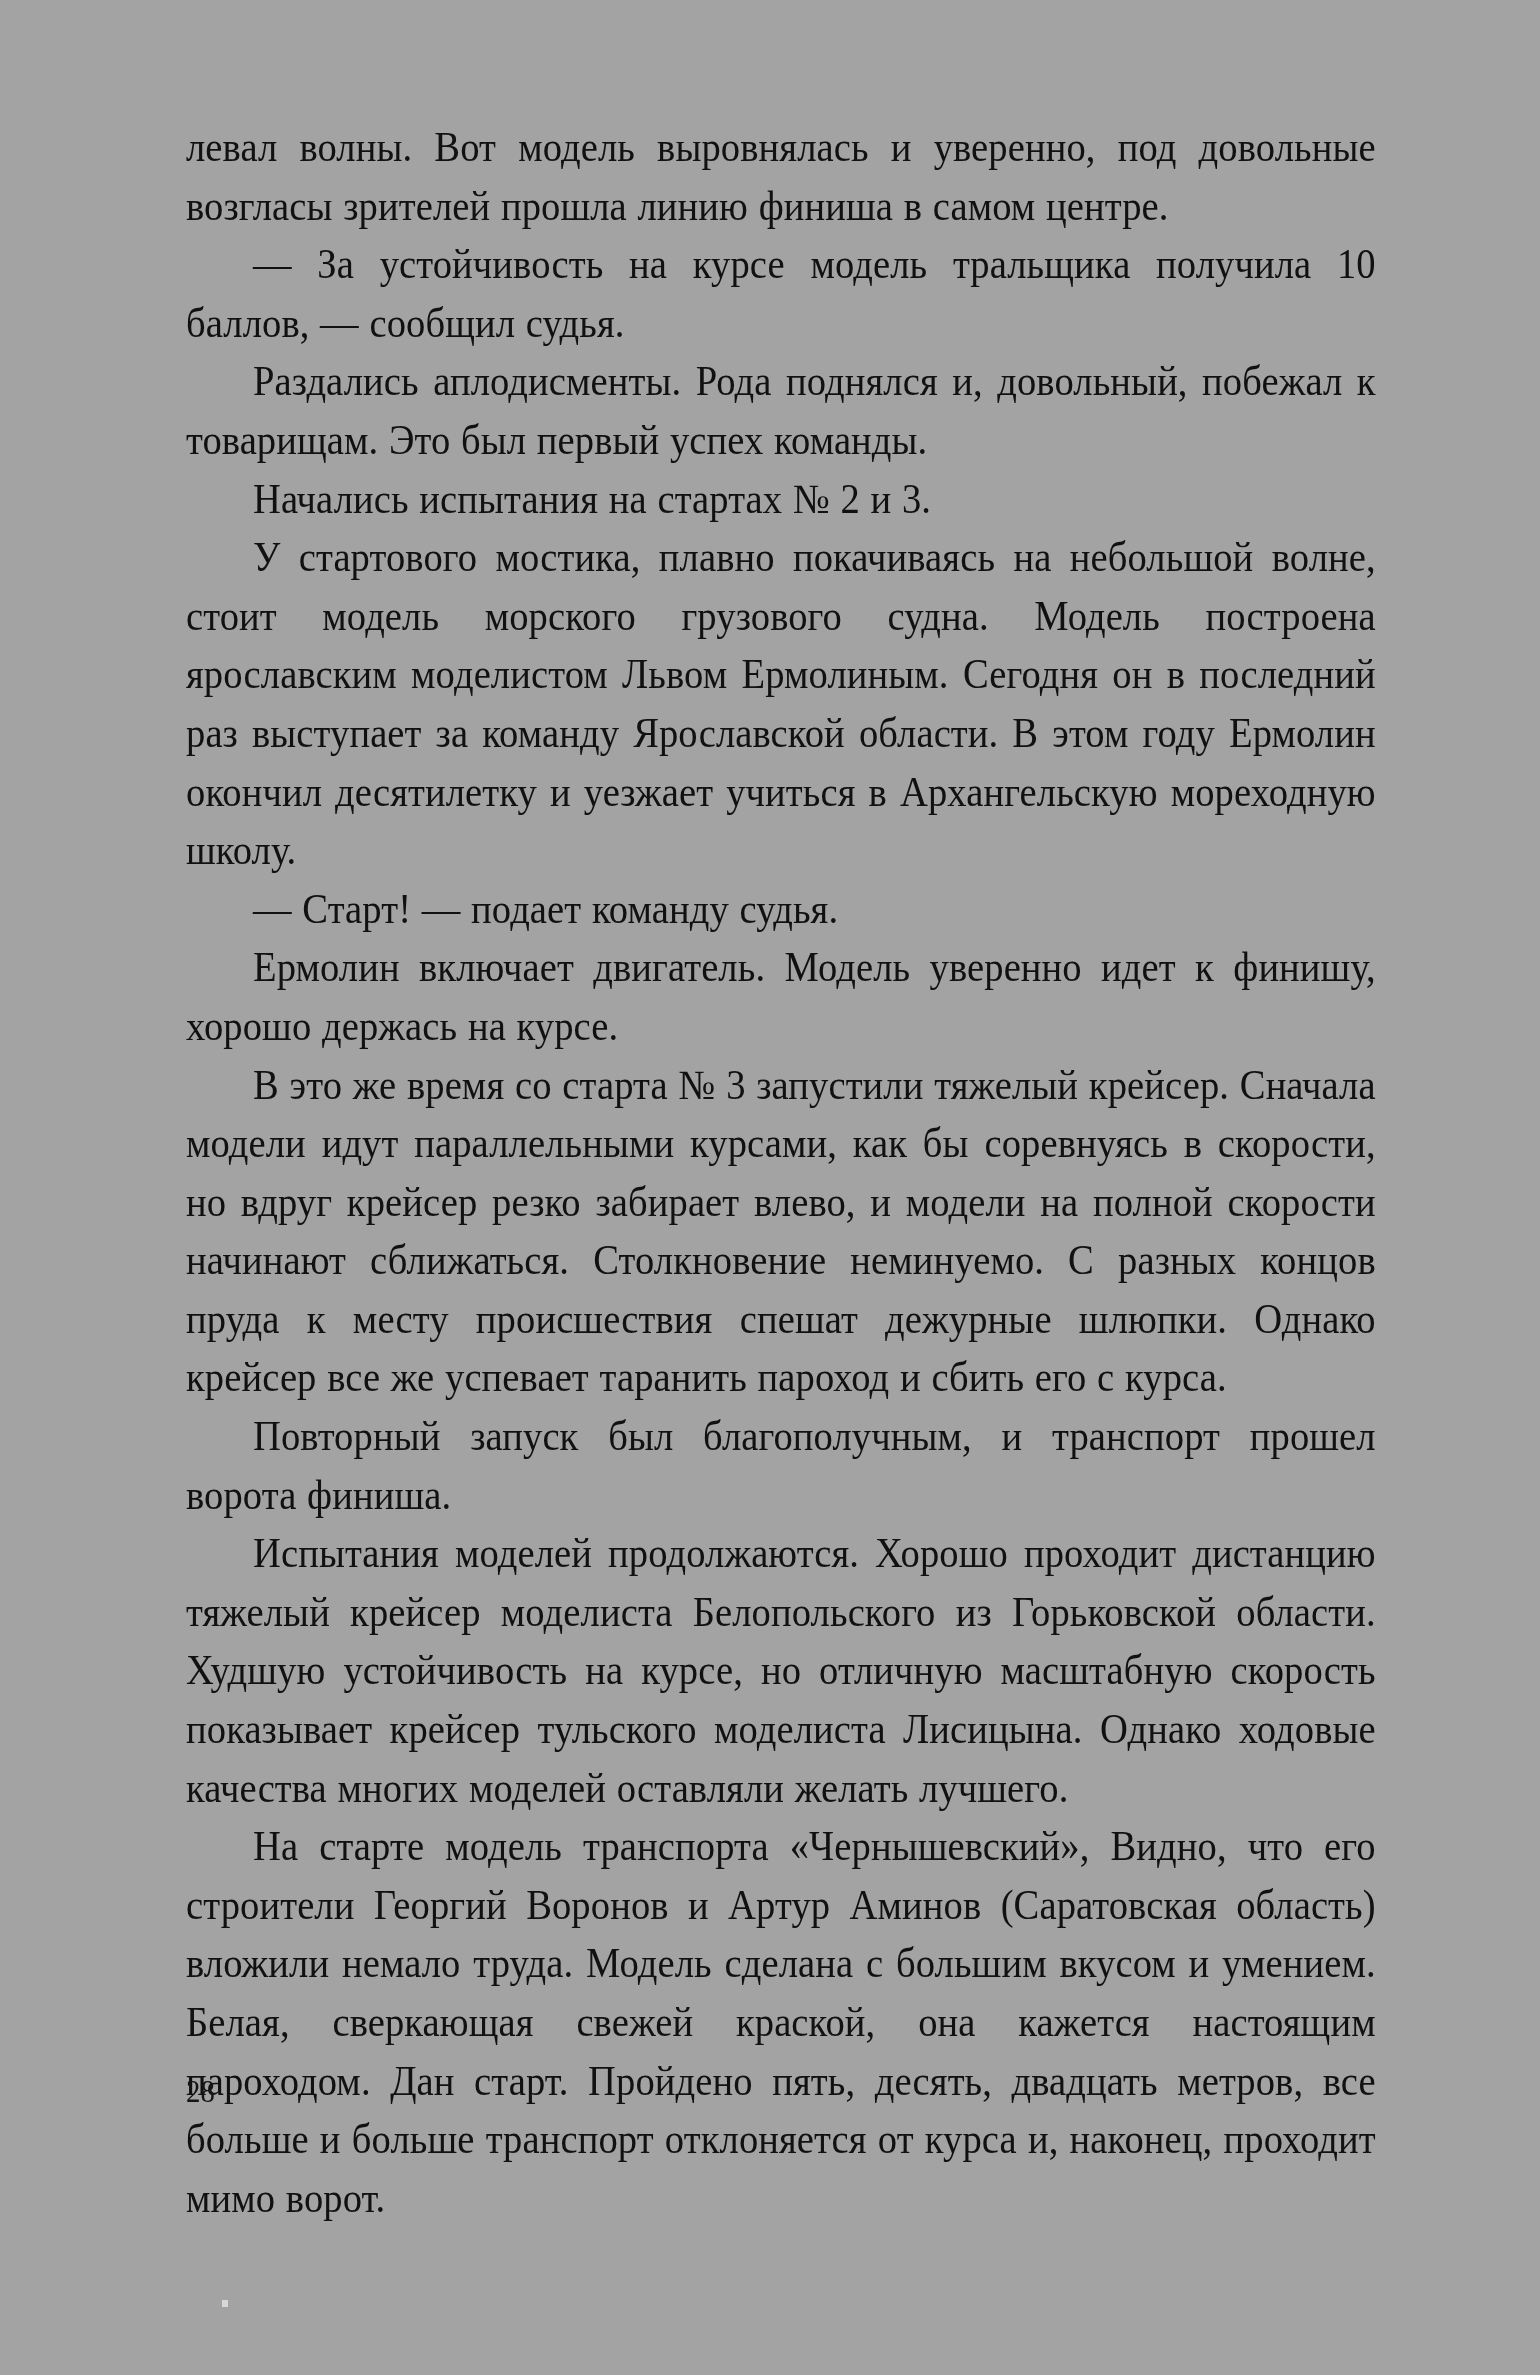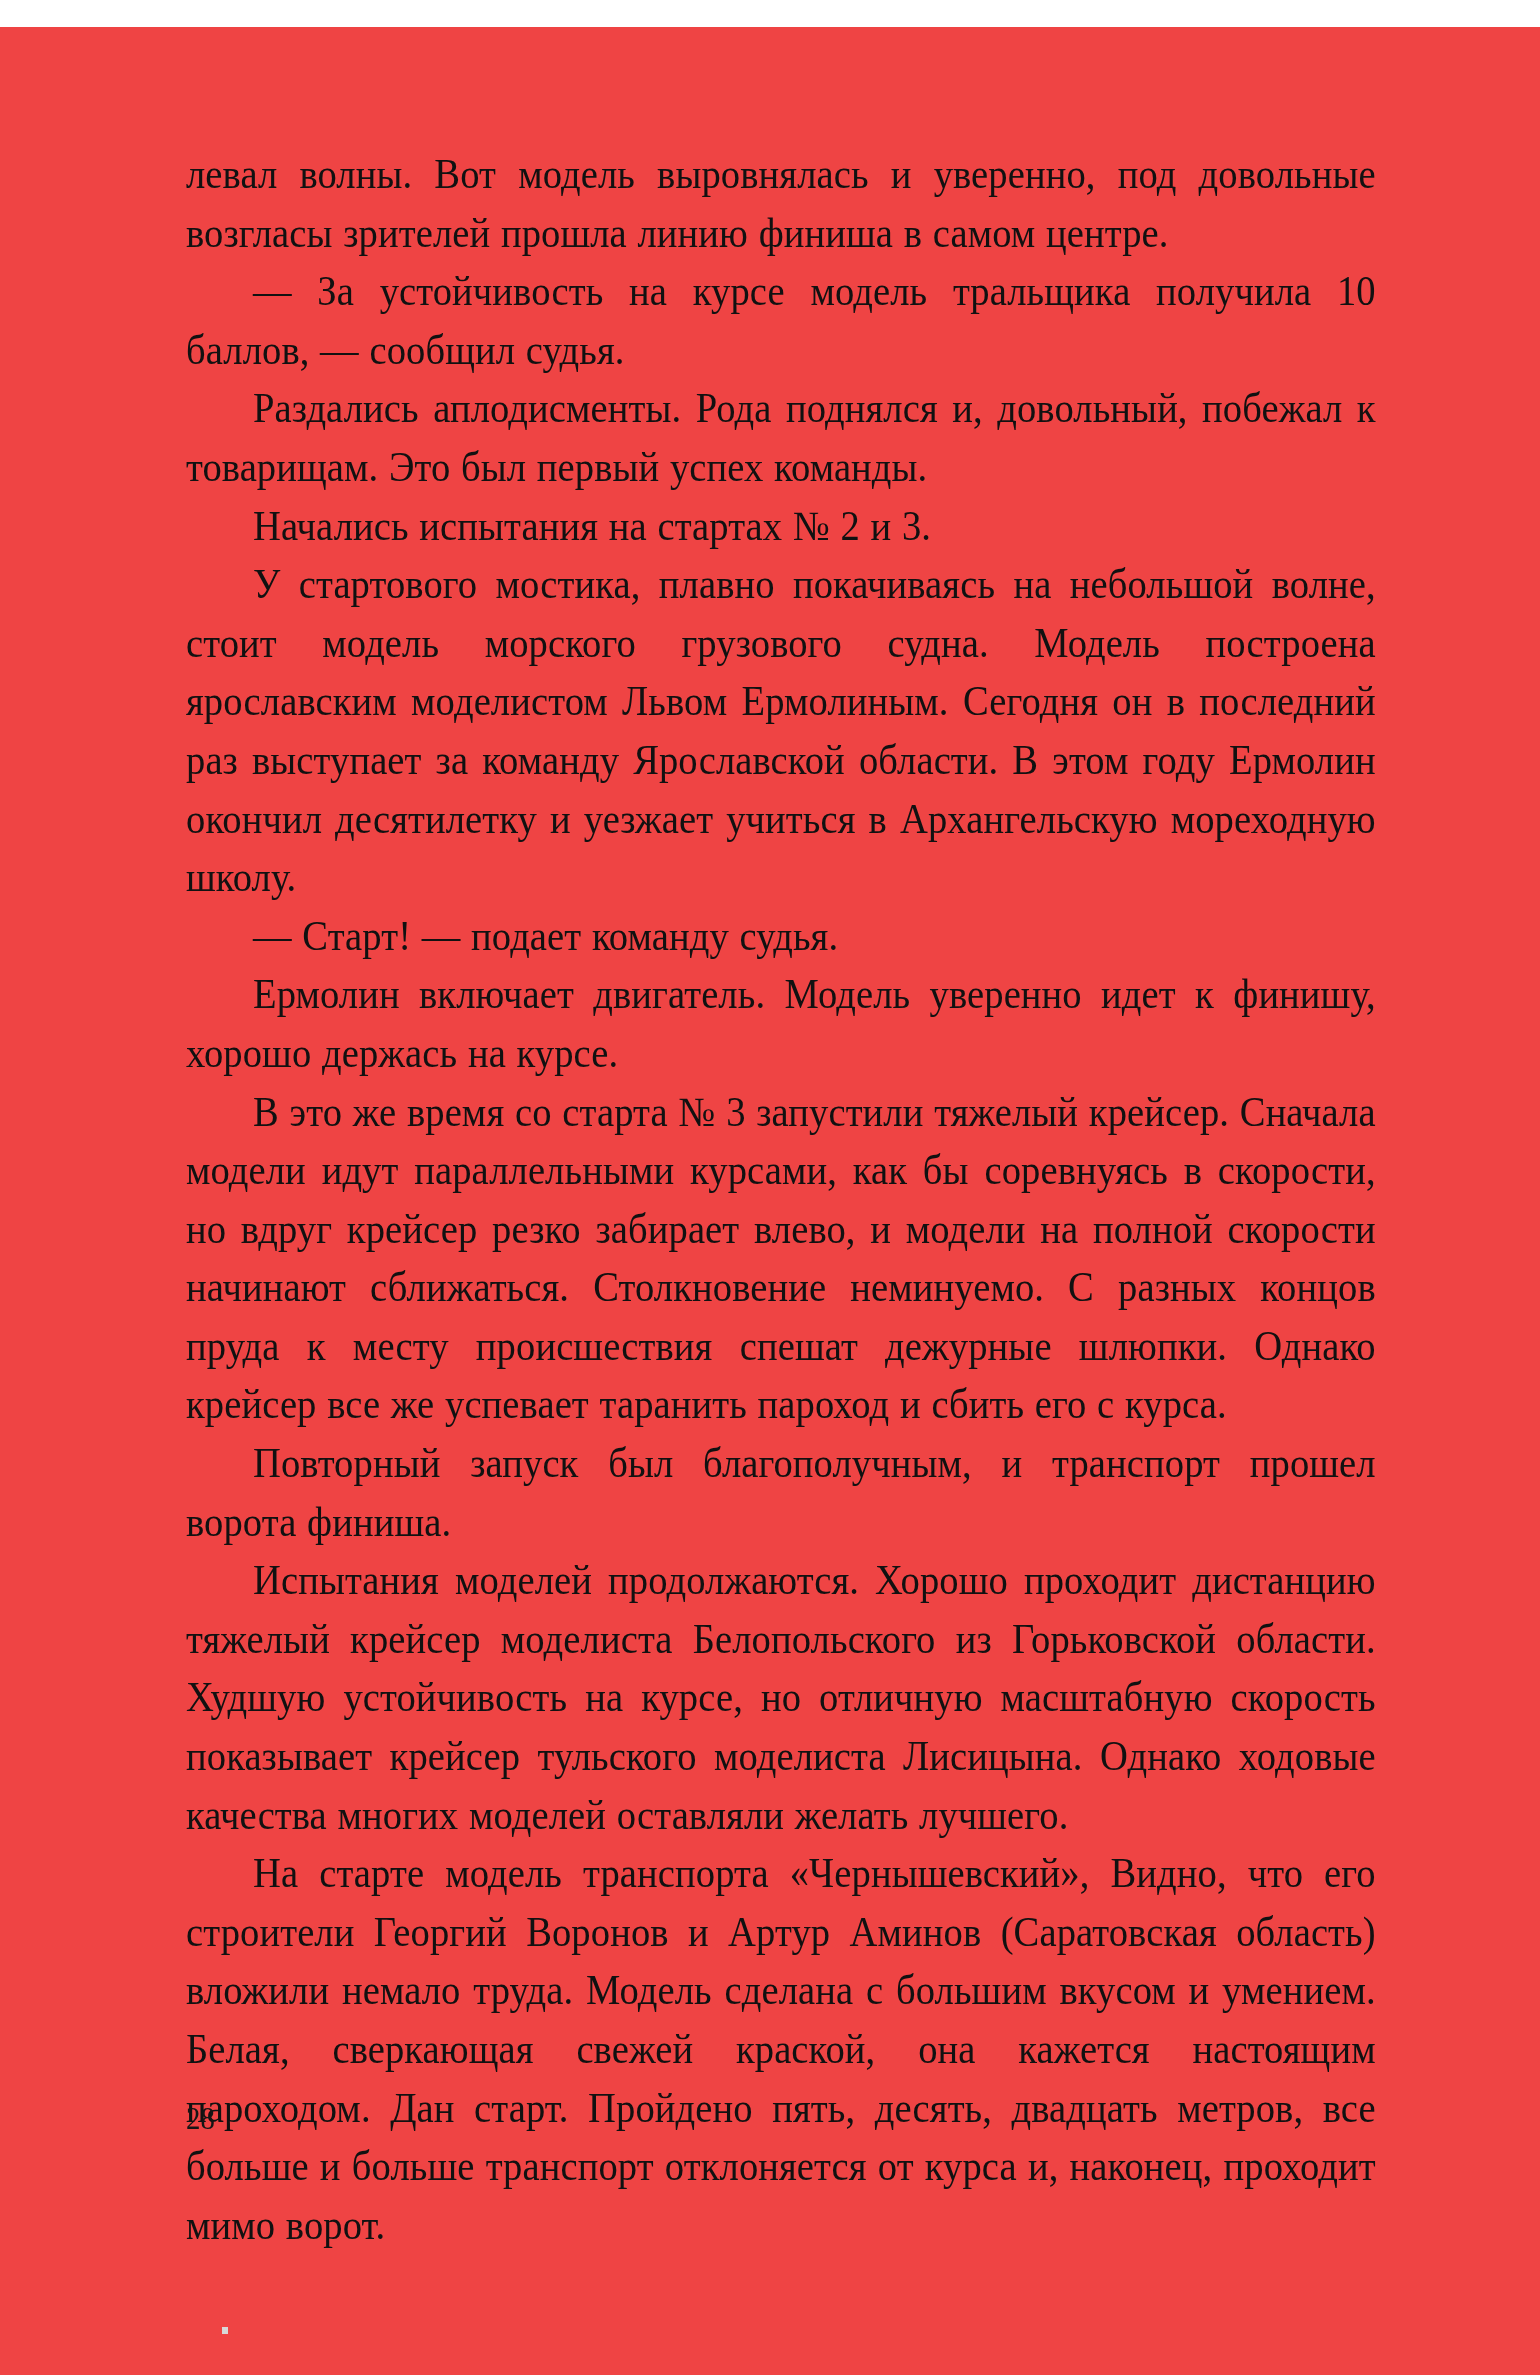--- a/index.html
+++ b/index.html
@@ -11,22 +11,21 @@
     width: 1540px;
     height: 2375px;
     position: relative;
     font-family: "Liberation Serif", "DejaVu Serif", serif;
     color: #111111;
     overflow: hidden;
   }
   .page {
     position: absolute;
     inset: 0;
-    background: #ef4444;
-    margin-top: 27px;
+    background: #a3a3a3;
   }
   .text-block {
     position: absolute;
     left: 186px;
     top: 118px;
     width: 1190px;
   }
   p.para {
     margin: 0;
     text-align: justify;

